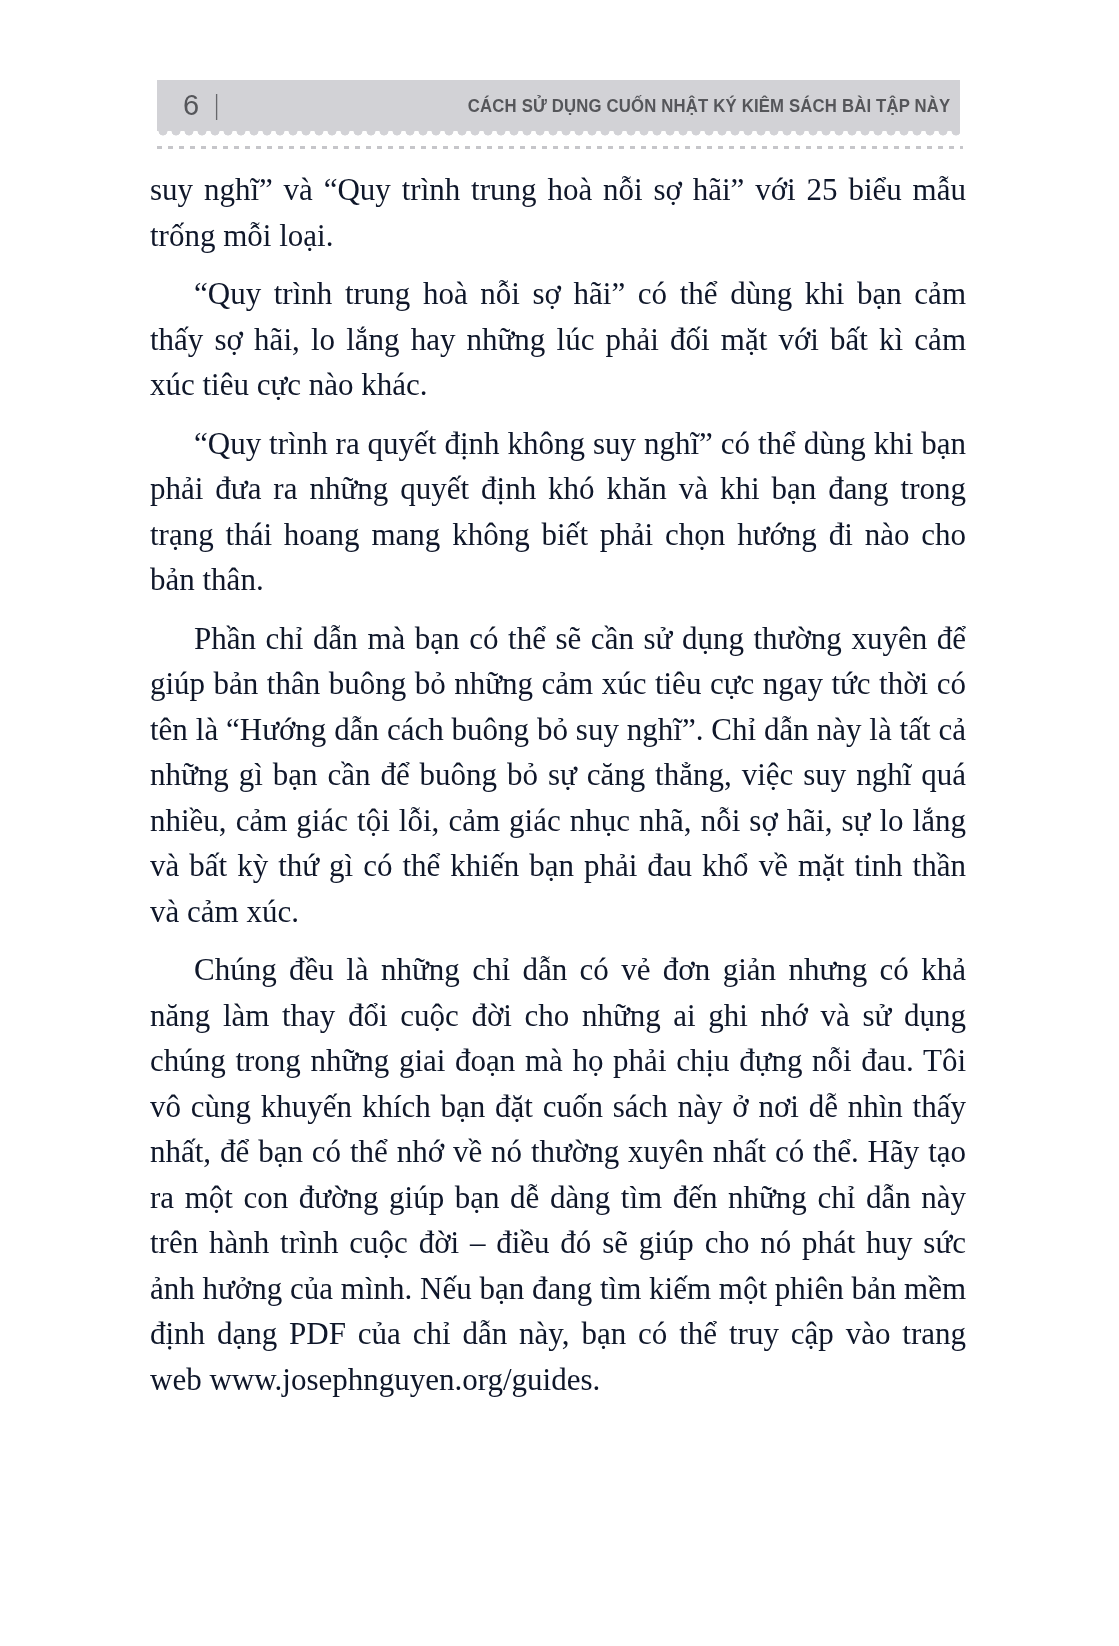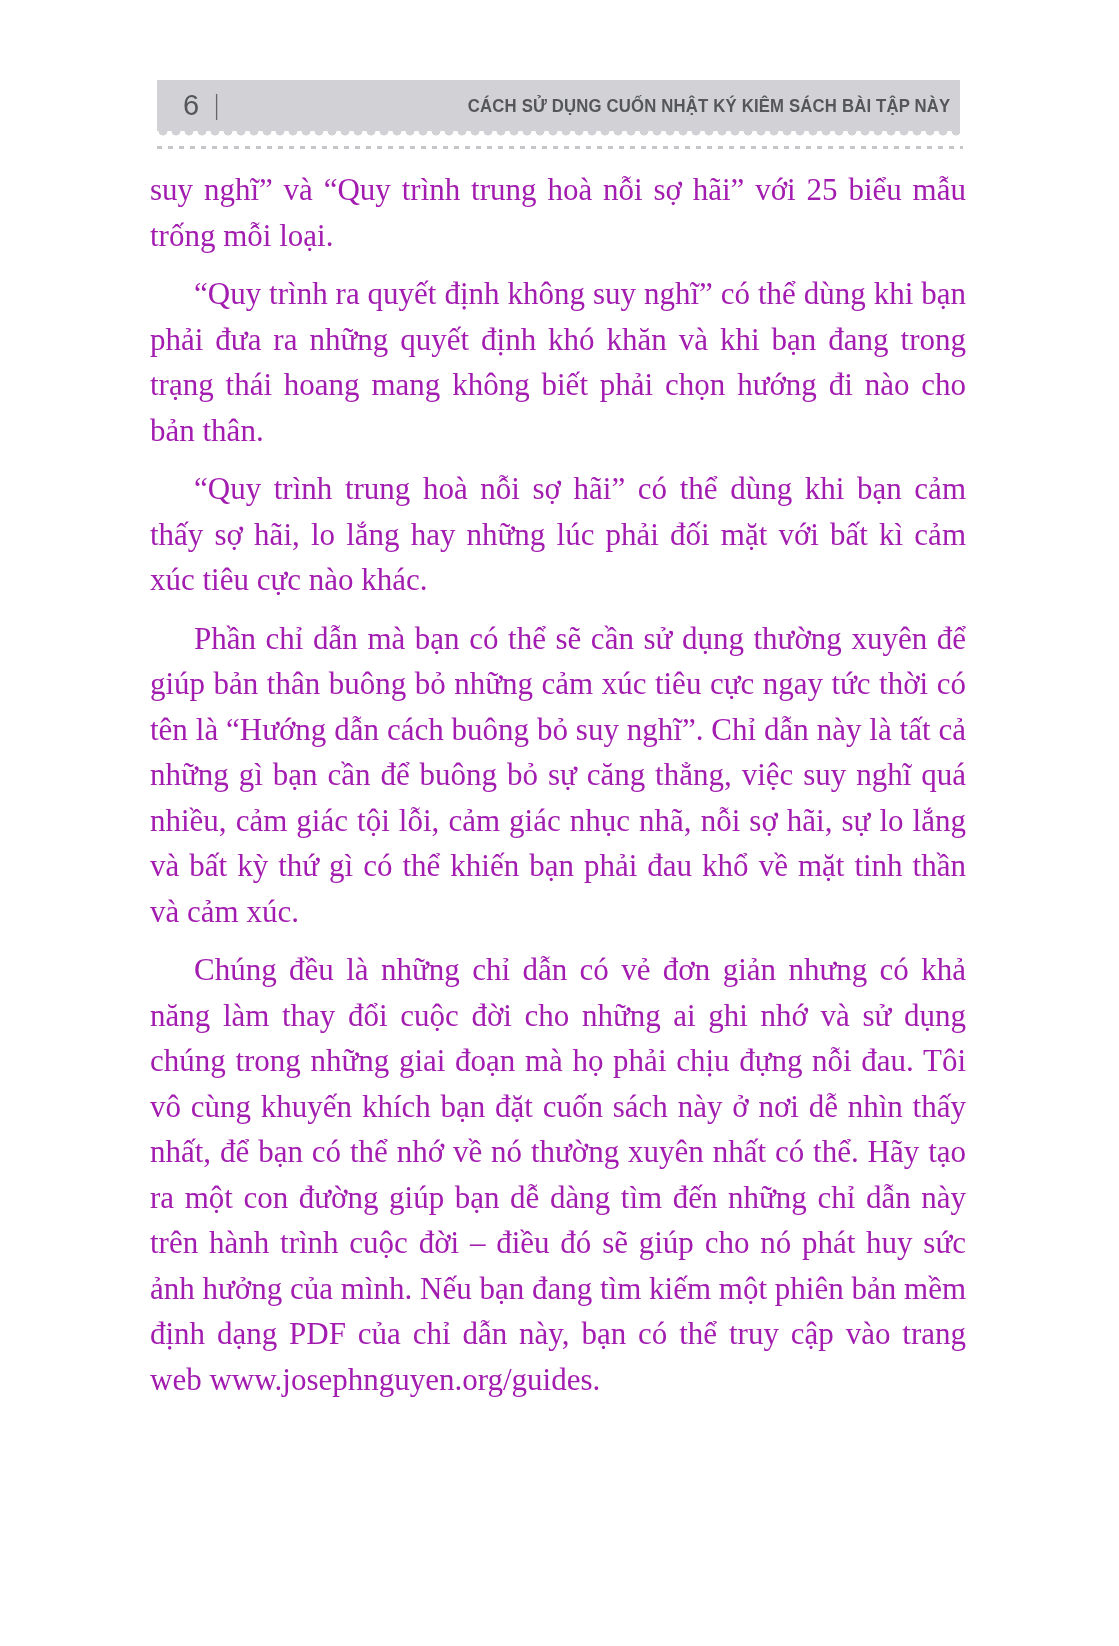--- a/index.html
+++ b/index.html
@@ -75,21 +75,21 @@
   }
 
   
   .text-block {
     position: absolute;
     left: 150px;
     top: 167px;
     width: 816px;
     font-size: 31px;
     line-height: 45.5px;
-    color: #a21caf;
+    color: #0f172a;
     text-align: justify;
     text-justify: inter-word;
   }
   .text-block p {
     margin: 0 0 13px 0;
     text-indent: 44px;
   }
   .text-block p.no-indent {
     text-indent: 0;
   }
@@ -102,19 +102,19 @@
   <div class="header-bar">
     <span class="page-number">6</span>
     <span class="page-number-divider">|</span>
     <span class="running-title">CÁCH SỬ DỤNG CUỐN NHẬT KÝ KIÊM SÁCH BÀI TẬP NÀY</span>
   </div>
 
   <div class="header-dots"></div>
 
   <div class="text-block">
     <p class="no-indent">suy nghĩ” và “Quy trình trung hoà nỗi sợ hãi” với 25 biểu mẫu trống mỗi loại.</p>
+    <p>“Quy trình trung hoà nỗi sợ hãi” có thể dùng khi bạn cảm thấy sợ hãi, lo lắng hay những lúc phải đối mặt với bất kì cảm xúc tiêu cực nào khác.</p>
     <p>“Quy trình ra quyết định không suy nghĩ” có thể dùng khi bạn phải đưa ra những quyết định khó khăn và khi bạn đang trong trạng thái hoang mang không biết phải chọn hướng đi nào cho bản thân.</p>
-    <p>“Quy trình trung hoà nỗi sợ hãi” có thể dùng khi bạn cảm thấy sợ hãi, lo lắng hay những lúc phải đối mặt với bất kì cảm xúc tiêu cực nào khác.</p>
     <p>Phần chỉ dẫn mà bạn có thể sẽ cần sử dụng thường xuyên để giúp bản thân buông bỏ những cảm xúc tiêu cực ngay tức thời có tên là “Hướng dẫn cách buông bỏ suy nghĩ”. Chỉ dẫn này là tất cả những gì bạn cần để buông bỏ sự căng thẳng, việc suy nghĩ quá nhiều, cảm giác tội lỗi, cảm giác nhục nhã, nỗi sợ hãi, sự lo lắng và bất kỳ thứ gì có thể khiến bạn phải đau khổ về mặt tinh thần và cảm xúc.</p>
     <p>Chúng đều là những chỉ dẫn có vẻ đơn giản nhưng có khả năng làm thay đổi cuộc đời cho những ai ghi nhớ và sử dụng chúng trong những giai đoạn mà họ phải chịu đựng nỗi đau. Tôi vô cùng khuyến khích bạn đặt cuốn sách này ở nơi dễ nhìn thấy nhất, để bạn có thể nhớ về nó thường xuyên nhất có thể. Hãy tạo ra một con đường giúp bạn dễ dàng tìm đến những chỉ dẫn này trên hành trình cuộc đời – điều đó sẽ giúp cho nó phát huy sức ảnh hưởng của mình. Nếu bạn đang tìm kiếm một phiên bản mềm định dạng PDF của chỉ dẫn này, bạn có thể truy cập vào trang web www.josephnguyen.org/guides.</p>
   </div>
 
 </div>
 
 </body></html>

